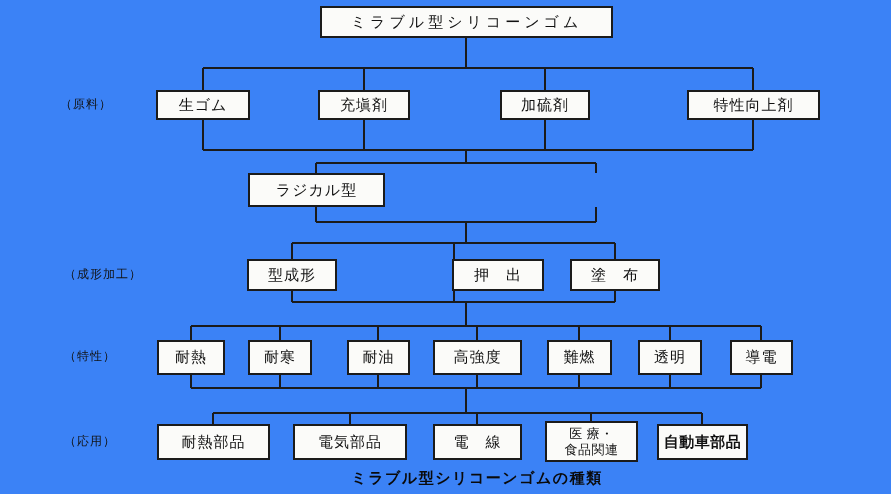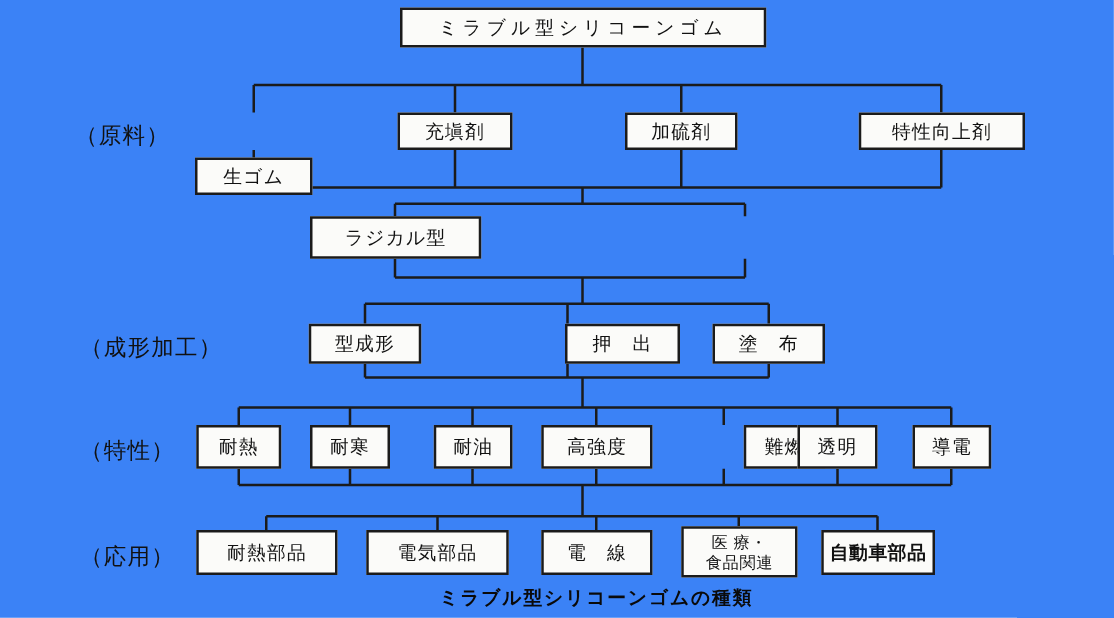--- a/index.html
+++ b/index.html
@@ -36,21 +36,21 @@
   }
   .box.root { letter-spacing: 4px; font-size: 15px; }
   .box.multiline {
     white-space: pre-line;
     line-height: 1.2;
     font-size: 13px;
     letter-spacing: 0.5px;
   }
   .row-label {
     position: absolute;
-    font-size: 18px;
+    font-size: 12px;
     letter-spacing: 1px;
     color: #111111;
     white-space: nowrap;
   }
   .caption {
     position: absolute;
     font-weight: bold;
     font-size: 15px;
     letter-spacing: 1.5px;
     white-space: nowrap;
@@ -90,36 +90,36 @@
       M213 413 V424 M350 413 V424 M477 413 V424 M591 413 V421 M702 413 V424"></path>
   </svg>
 
   <div class="box root" style="left:320px;top:6px;width:293px;height:32px;">ミラブル型シリコーンゴム</div>
 
   <div class="row-label" style="left:60px;top:96px;">（原料）</div>
   <div class="row-label" style="left:64px;top:266px;">（成形加工）</div>
   <div class="row-label" style="left:64px;top:348px;">（特性）</div>
   <div class="row-label" style="left:64px;top:433px;">（応用）</div>
 
-  <div class="box" style="left:156px;top:90px;width:94px;height:30px;margin-top:36px;">生ゴム</div>
+  <div class="box" style="left:156px;top:90px;width:94px;height:30px;">生ゴム</div>
   <div class="box" style="left:318px;top:90px;width:92px;height:30px;">充塡剤</div>
   <div class="box" style="left:500px;top:90px;width:90px;height:30px;">加硫剤</div>
   <div class="box" style="left:687px;top:90px;width:133px;height:30px;">特性向上剤</div>
 
   <div class="box" style="left:248px;top:173px;width:137px;height:34px;">ラジカル型</div>
 
   <div class="box" style="left:247px;top:259px;width:90px;height:32px;">型成形</div>
   <div class="box" style="left:408px;top:259px;width:92px;height:32px;margin-left:44px;">押　出</div>
   <div class="box" style="left:570px;top:259px;width:90px;height:32px;">塗　布</div>
 
   <div class="box" style="left:157px;top:340px;width:68px;height:35px;">耐熱</div>
   <div class="box" style="left:248px;top:340px;width:64px;height:35px;">耐寒</div>
   <div class="box" style="left:347px;top:340px;width:63px;height:35px;">耐油</div>
   <div class="box" style="left:433px;top:340px;width:89px;height:35px;">高強度</div>
-  <div class="box" style="left:547px;top:340px;width:65px;height:35px;margin-left:48px;">難燃</div>
+  <div class="box" style="left:547px;top:340px;width:65px;height:35px;">難燃</div>
   <div class="box" style="left:638px;top:340px;width:64px;height:35px;">透明</div>
   <div class="box" style="left:730px;top:340px;width:63px;height:35px;">導電</div>
 
   <div class="box" style="left:157px;top:424px;width:113px;height:36px;">耐熱部品</div>
   <div class="box" style="left:293px;top:424px;width:114px;height:36px;">電気部品</div>
   <div class="box" style="left:433px;top:424px;width:89px;height:36px;">電　線</div>
   <div class="box multiline" style="left:545px;top:421px;width:93px;height:41px;">医 療・
 食品関連</div>
   <div class="box" style="left:657px;top:424px;width:91px;height:36px;letter-spacing:0.5px;font-weight:bold;">自動車部品</div>
 

